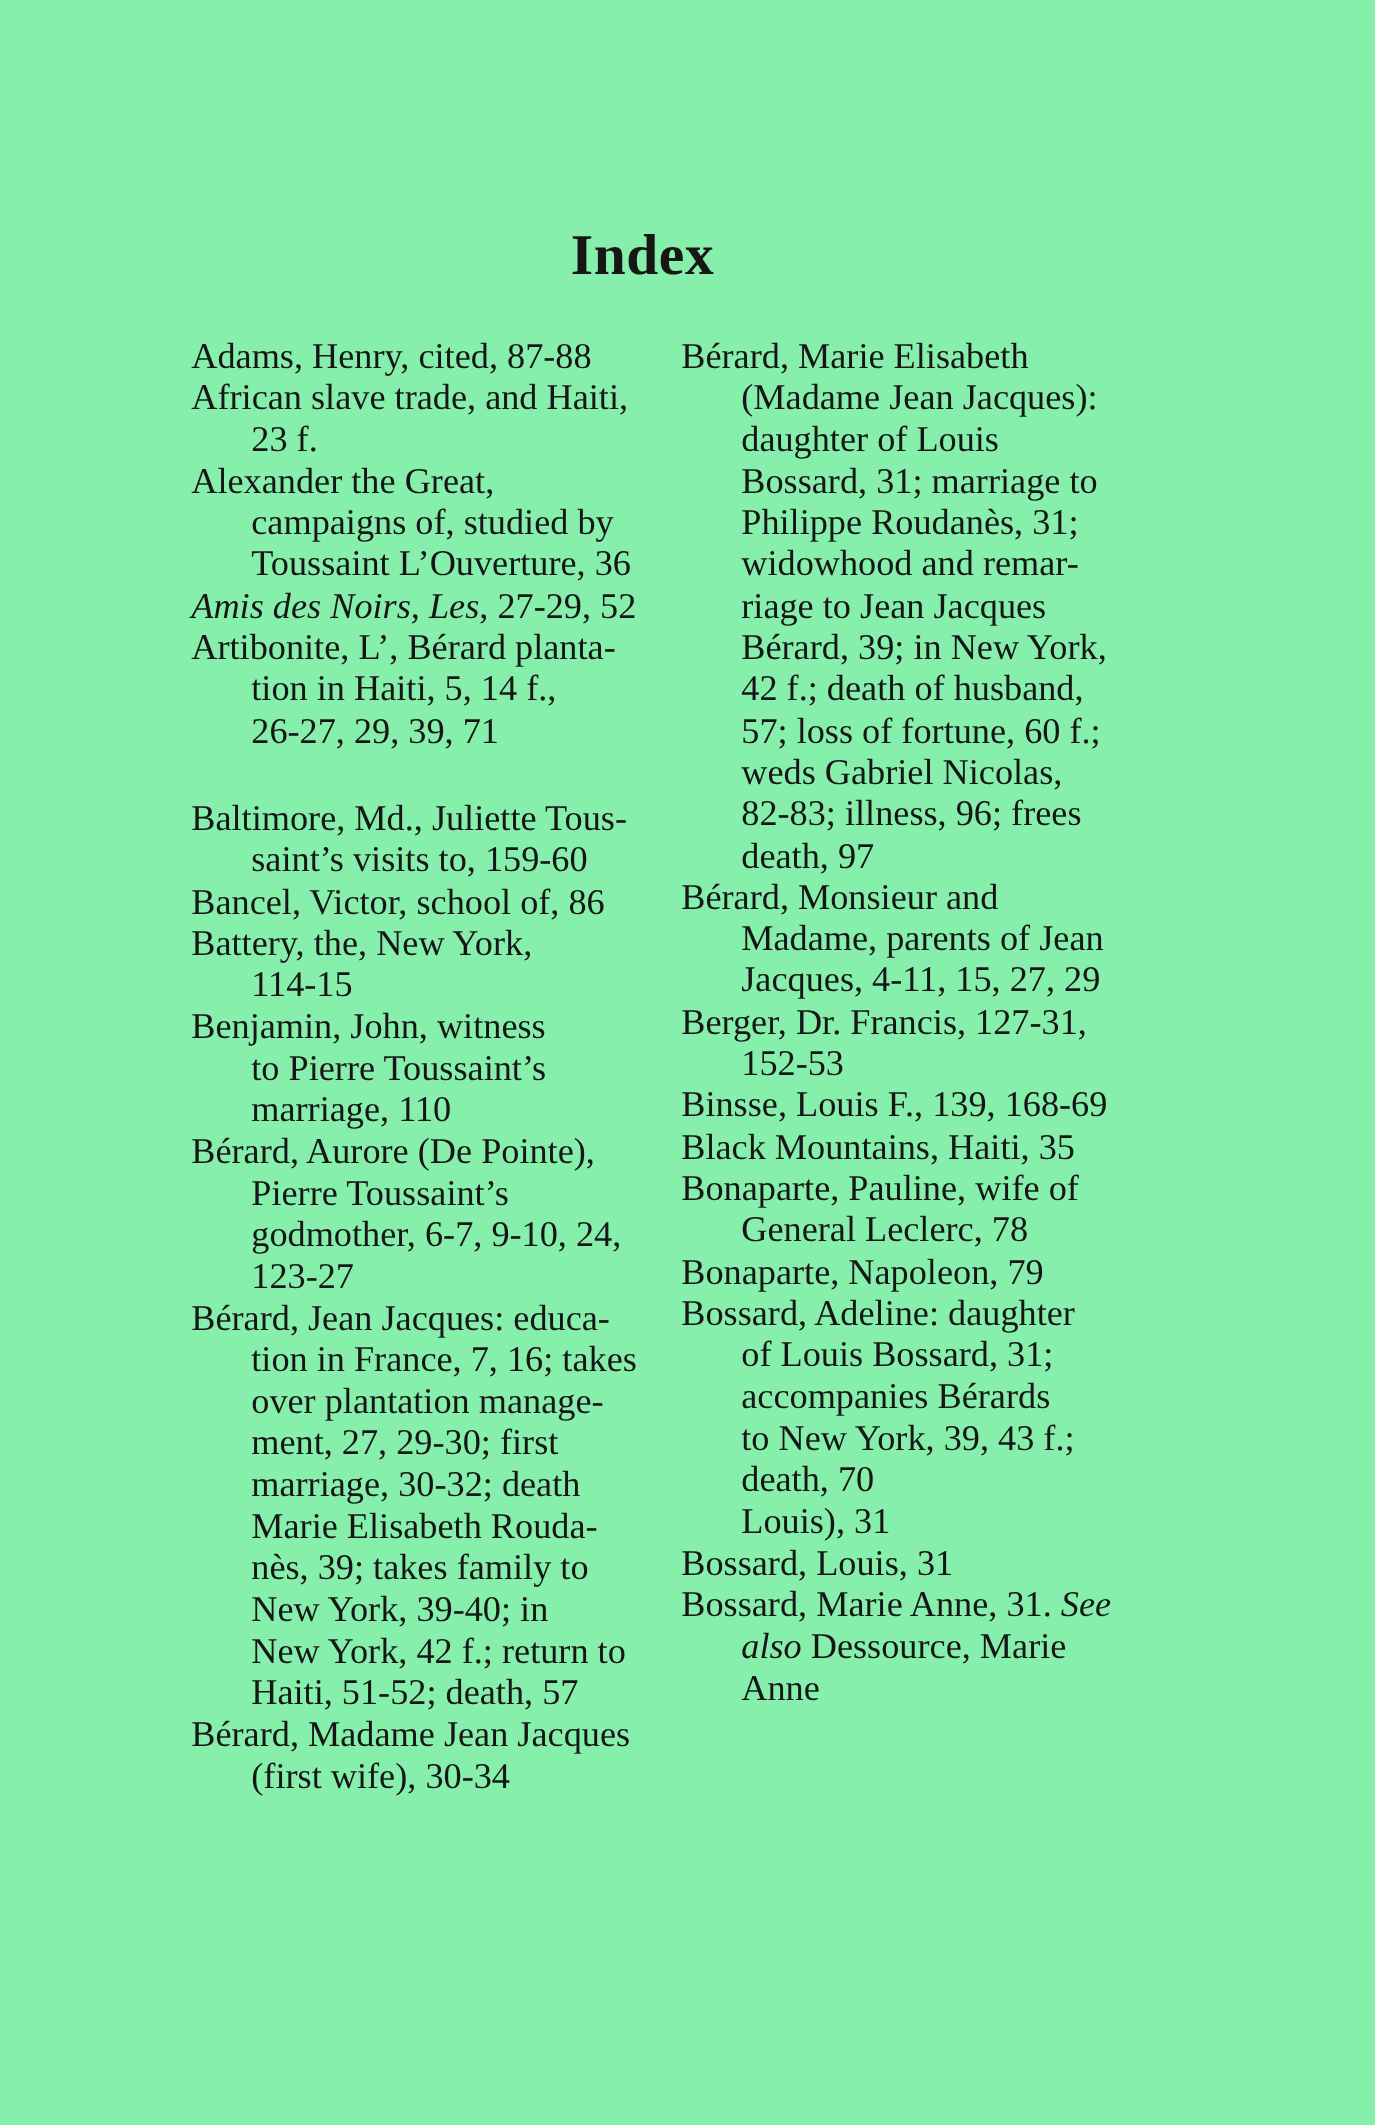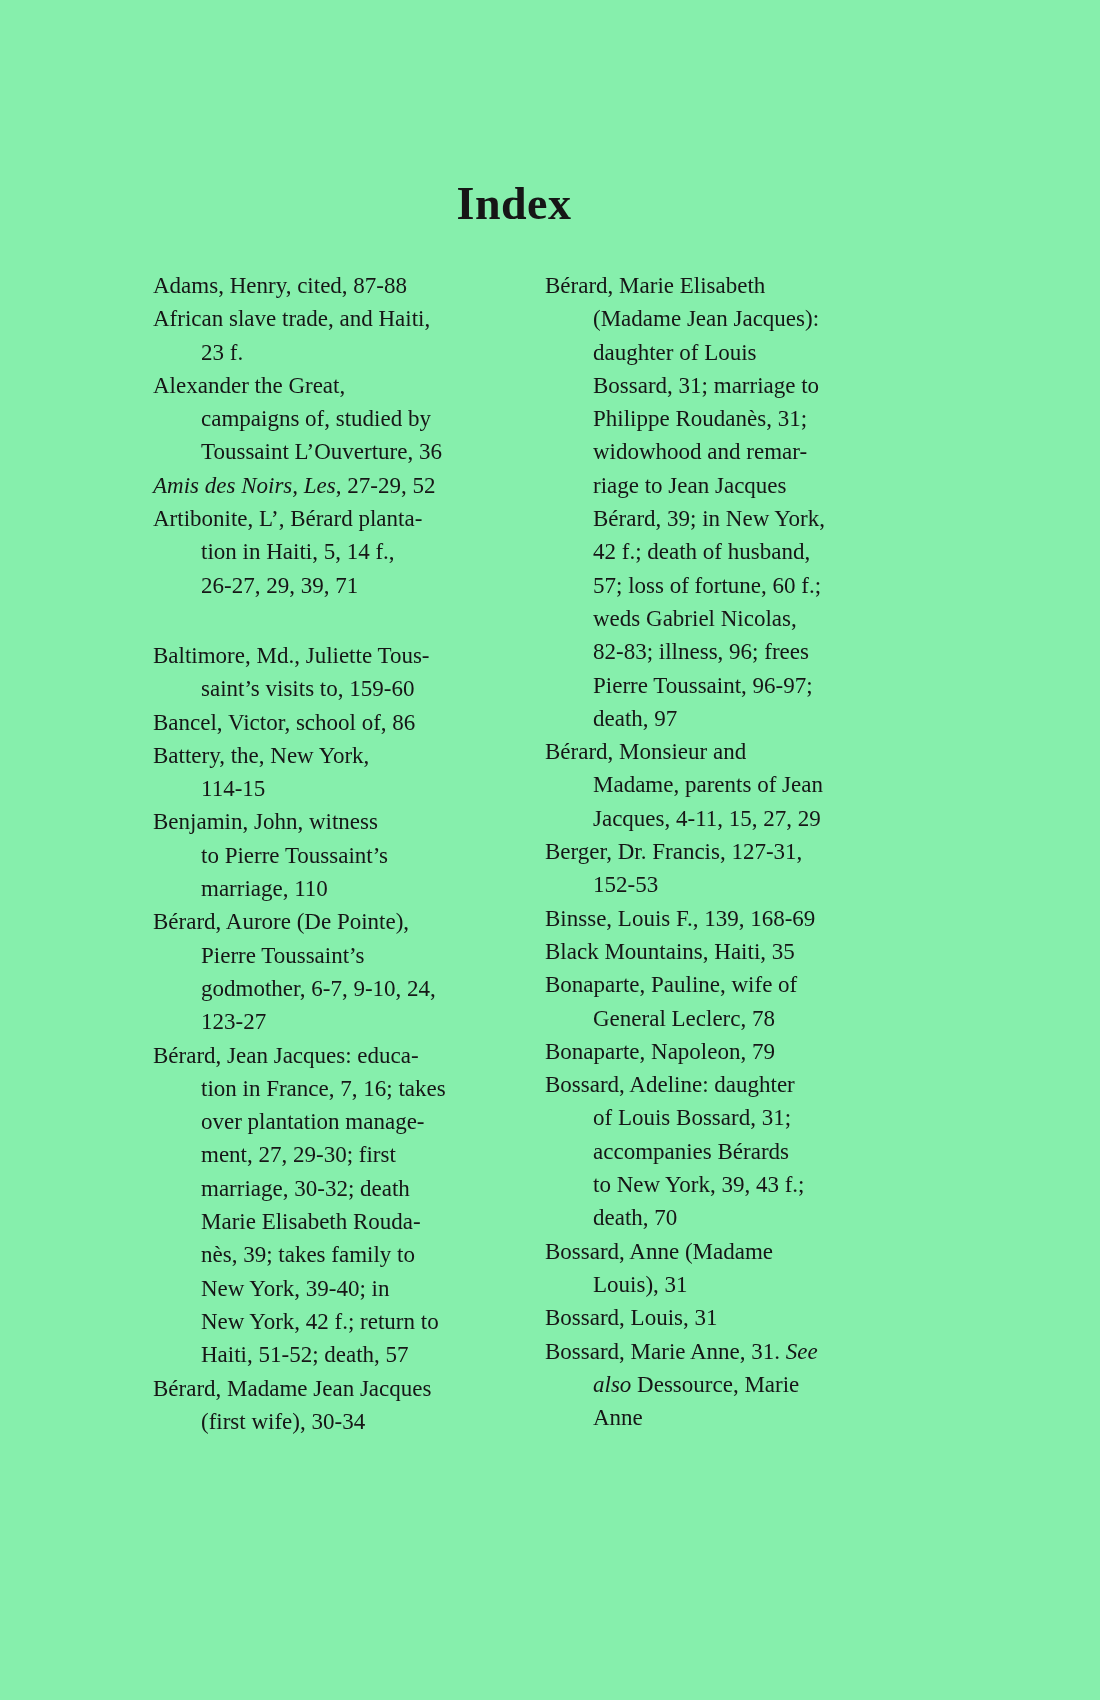--- a/index.html
+++ b/index.html
@@ -22,21 +22,21 @@
     font-size: 46px;
     font-weight: bold;
     line-height: 1.05;
     letter-spacing: 0.5px;
   }
   .columns {
     position: absolute;
     top: 269px; left: 153px;
     display: flex;
   }
-  .col { font-size: 23px; line-height: 33.3px; }
+  .col { font-size: 29px; line-height: 33.3px; }
   .col-left  { width: 392px; }
   .col-right { width: 350px; }
   .entry { margin: 0; }
   .entry.gap { margin-top: 37px; }
   .line { white-space: nowrap; }
   .line.cont { padding-left: 48px; }
   em { font-style: italic; }
 </style>
 </head>
 <body>
@@ -111,21 +111,20 @@
           <div class="line cont"><span>daughter of Louis</span></div>
           <div class="line cont"><span>Bossard, 31; marriage to</span></div>
           <div class="line cont"><span>Philippe Roudanès, 31;</span></div>
           <div class="line cont"><span>widowhood and remar-</span></div>
           <div class="line cont"><span>riage to Jean Jacques</span></div>
           <div class="line cont"><span>Bérard, 39; in New York,</span></div>
           <div class="line cont"><span>42 f.; death of husband,</span></div>
           <div class="line cont"><span>57; loss of fortune, 60 f.;</span></div>
           <div class="line cont"><span>weds Gabriel Nicolas,</span></div>
           <div class="line cont"><span>82-83; illness, 96; frees</span></div>
-          <div class="line cont"><span>Pierre Toussaint, 96-97;</span></div>
           <div class="line cont"><span>death, 97</span></div>
         </div>
         <div class="entry">
           <div class="line"><span>Bérard, Monsieur and</span></div>
           <div class="line cont"><span>Madame, parents of Jean</span></div>
           <div class="line cont"><span>Jacques, 4-11, 15, 27, 29</span></div>
         </div>
         <div class="entry">
           <div class="line"><span>Berger, Dr. Francis, 127-31,</span></div>
           <div class="line cont"><span>152-53</span></div>
@@ -144,21 +143,20 @@
           <div class="line"><span>Bonaparte, Napoleon, 79</span></div>
         </div>
         <div class="entry">
           <div class="line"><span>Bossard, Adeline: daughter</span></div>
           <div class="line cont"><span>of Louis Bossard, 31;</span></div>
           <div class="line cont"><span>accompanies Bérards</span></div>
           <div class="line cont"><span>to New York, 39, 43 f.;</span></div>
           <div class="line cont"><span>death, 70</span></div>
         </div>
         <div class="entry">
-          <div class="line"><span>Bossard, Anne (Madame</span></div>
           <div class="line cont"><span>Louis), 31</span></div>
         </div>
         <div class="entry">
           <div class="line"><span>Bossard, Louis, 31</span></div>
         </div>
         <div class="entry">
           <div class="line"><span>Bossard, Marie Anne, 31. </span><em>See</em></div>
           <div class="line cont"><em>also</em><span> Dessource, Marie</span></div>
           <div class="line cont"><span>Anne</span></div>
         </div>

